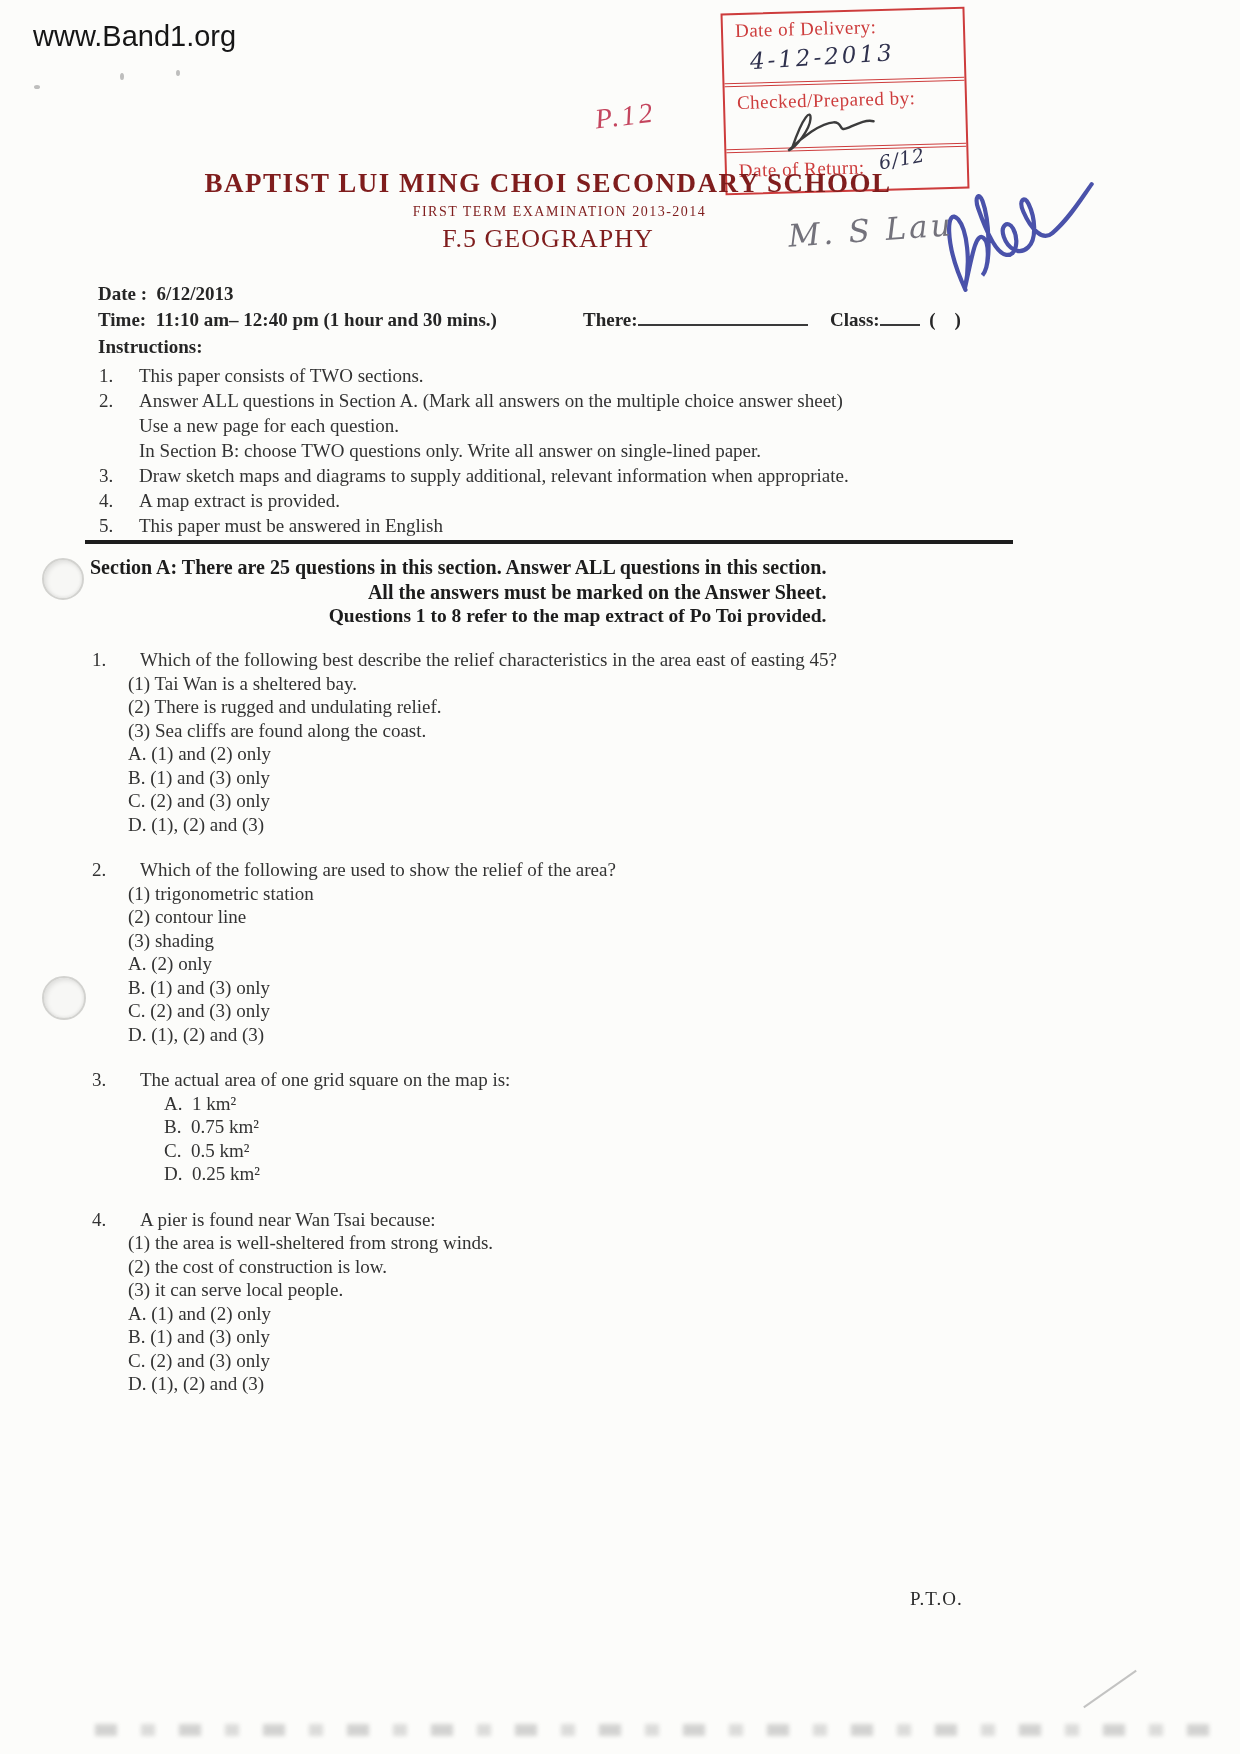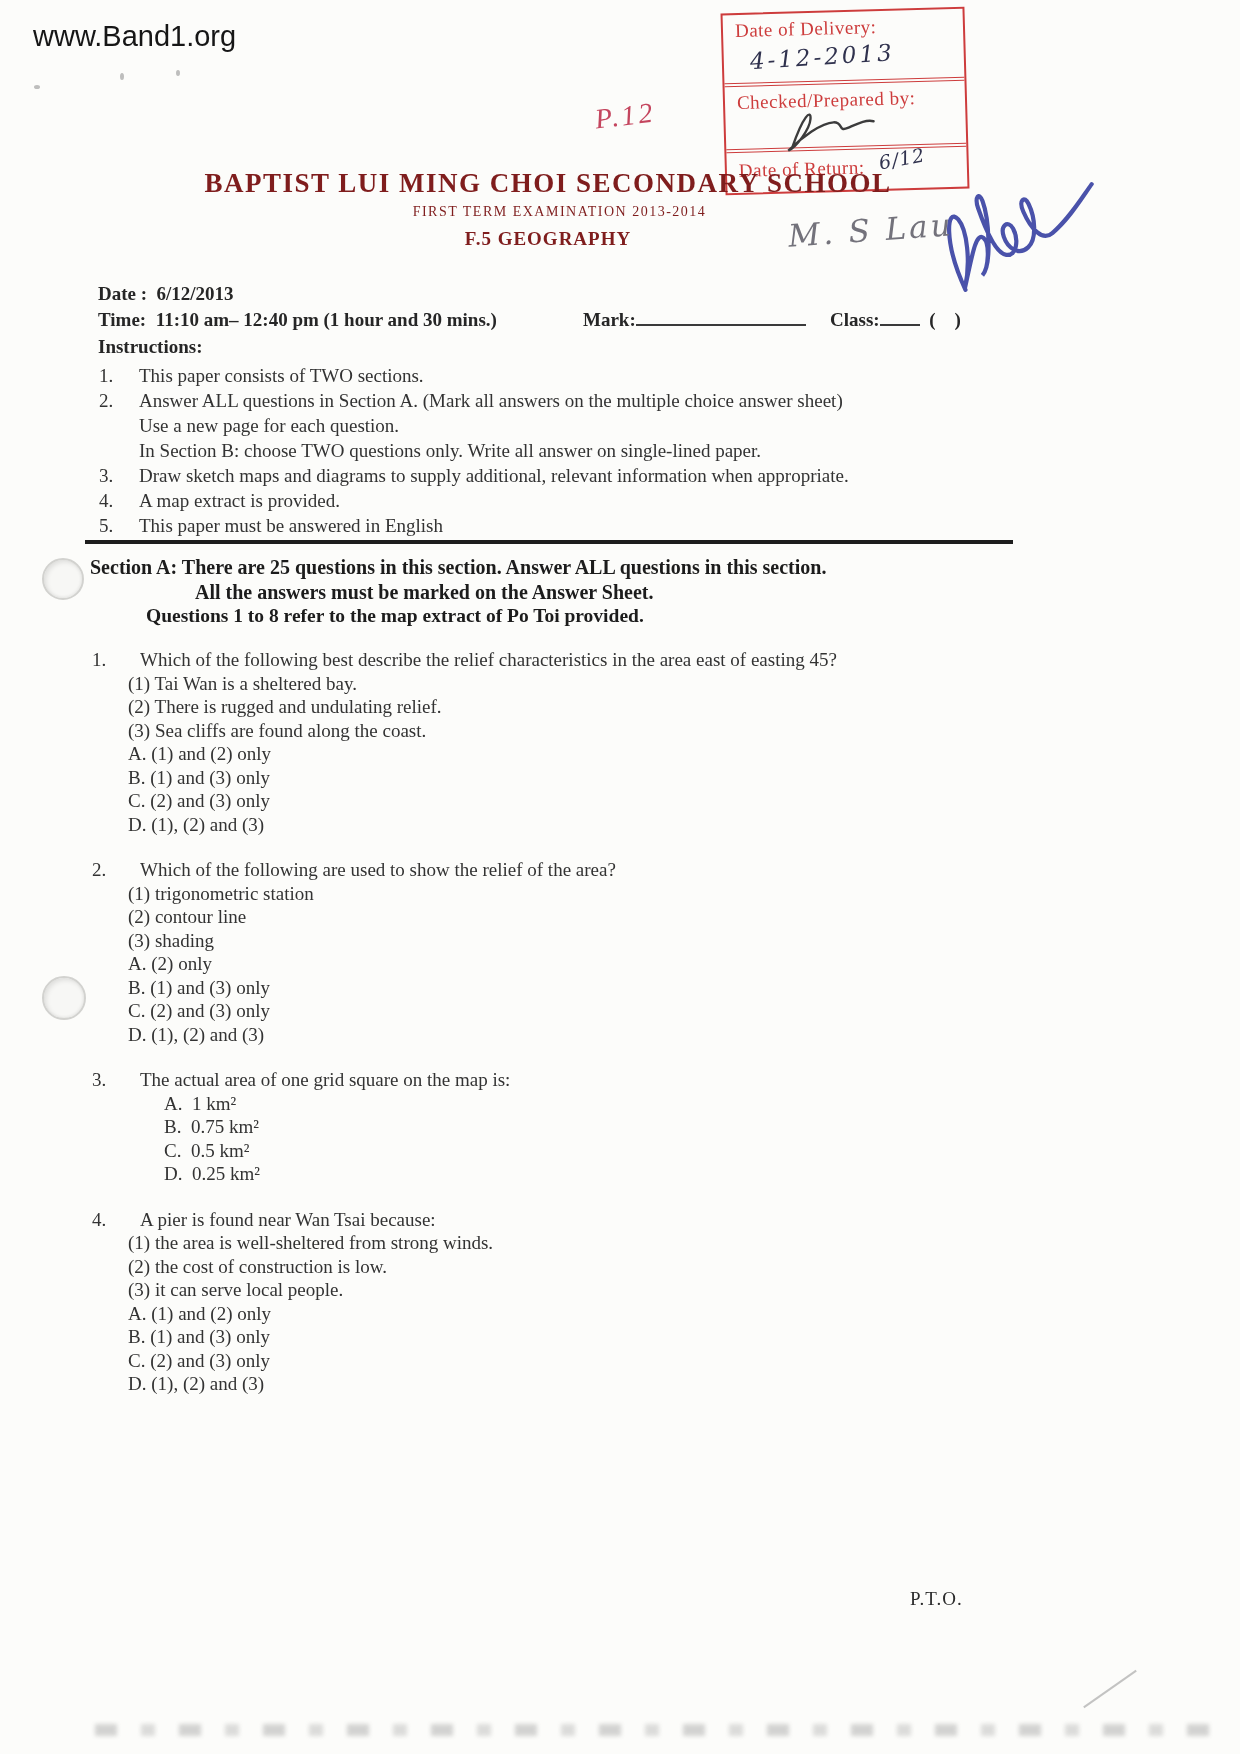--- a/index.html
+++ b/index.html
@@ -39,39 +39,39 @@
   
   .sig-blue{position:absolute;left:938px;top:162px;transform:rotate(-14deg);}
   
   .pencil-name{position:absolute;left:788px;top:212px;font-size:31px;font-style:italic;
     color:#73727b;transform:rotate(-4deg);letter-spacing:3px;
     font-family:"DejaVu Serif",serif;}
   
   .title-block{position:absolute;left:0;top:168px;width:1096px;text-align:center;color:#7f1d1d;}
   .school{font-size:27px;font-weight:bold;letter-spacing:1.5px;line-height:30px;}
   .exam{font-size:14px;font-weight:normal;letter-spacing:1.5px;line-height:28px;margin-left:23px;}
-  .subject{font-size:19px;font-weight:bold;letter-spacing:1px;line-height:26px;}
+  .subject{font-size:26px;font-weight:normal;letter-spacing:1px;line-height:26px;}
   
   .meta{position:absolute;left:98px;top:281px;width:1060px;font-weight:bold;color:#262626;}
   .meta-row{font-size:19px;line-height:26px;}
   .time-row{position:relative;}
   .name-wrap{position:absolute;left:485px;top:0;}
   .class-wrap{position:absolute;left:732px;top:0;white-space:nowrap;}
   .fill-line{display:inline-block;border-bottom:2px solid #3a3a3a;height:16px;}
   .fill-name{width:170px;}
   .fill-class{width:40px;}
   .ins-label{margin-top:1px;}
   .ins-list{font-weight:normal;color:#333;margin-top:3px;}
   .ins-row{display:flex;font-size:19px;line-height:25px;}
   .ins-num{width:40px;flex:none;padding-left:1px;}
   .ins-text{flex:1;}
   
   .rule{position:absolute;left:85px;top:540px;width:928px;height:4px;background:#1d1d1d;}
   .section-head{position:absolute;left:90px;top:555px;font-weight:bold;color:#1c1c1c;
-    font-size:20px;line-height:24.5px;}
+    font-size:20px;line-height:24.5px;text-align:right;}
   .sh-2{margin-left:105px;}
   .sh-3{margin-left:56px;font-size:19.5px;}
   
   .questions{position:absolute;left:92px;top:648px;width:1010px;color:#333;}
   .question{margin-bottom:22px;font-size:19px;line-height:23.5px;}
   .q-row{display:flex;}
   .q-num{width:48px;flex:none;}
   .q-stem{flex:1;}
   .q-body{margin-left:36px;}
   .q-line{white-space:pre-wrap;}
@@ -130,21 +130,21 @@
 
   <div class="meta">
     <div class="meta-row">
       <span>Date :</span>&nbsp;
       <span>6/12/2013</span>
     </div>
     <div class="meta-row time-row">
       <span>Time:</span>&nbsp;
       <span>11:10 am– 12:40 pm (1 hour and 30 mins.)</span>
       <span class="name-wrap">
-        <span>Mark:</span><span class="fill-line fill-name"></span>
+        <span>There:</span><span class="fill-line fill-name"></span>
       </span>
       <span class="class-wrap">
         <span>Class:</span><span class="fill-line fill-class"></span>&nbsp;
         <span>(&nbsp;&nbsp;&nbsp;&nbsp;)</span>
       </span>
     </div>
     <div class="meta-row ins-label">Instructions:</div>
 
     <div class="ins-list">
       <div class="ins-row">

